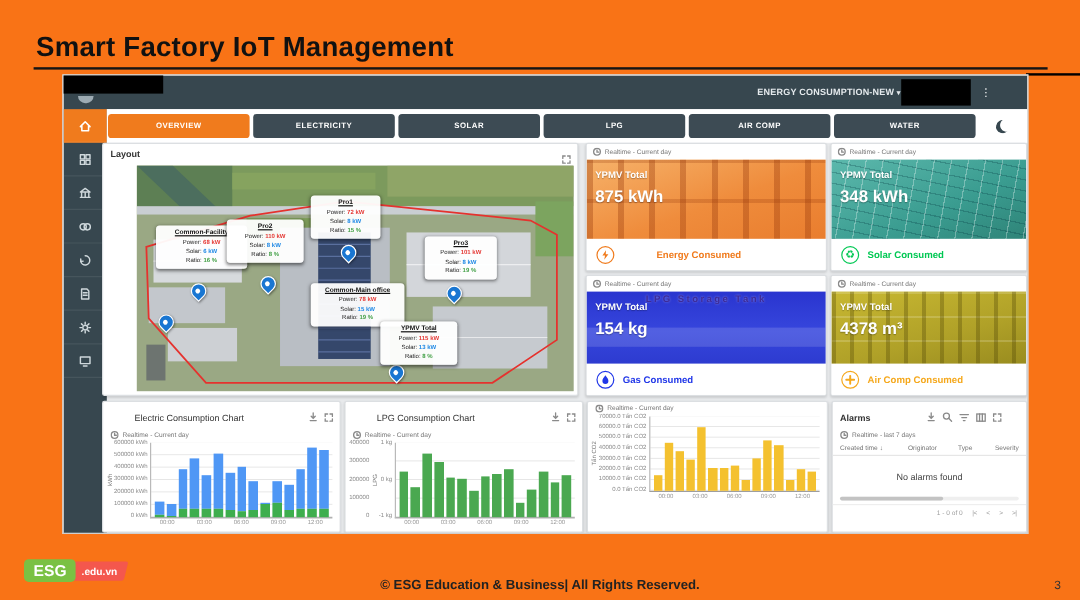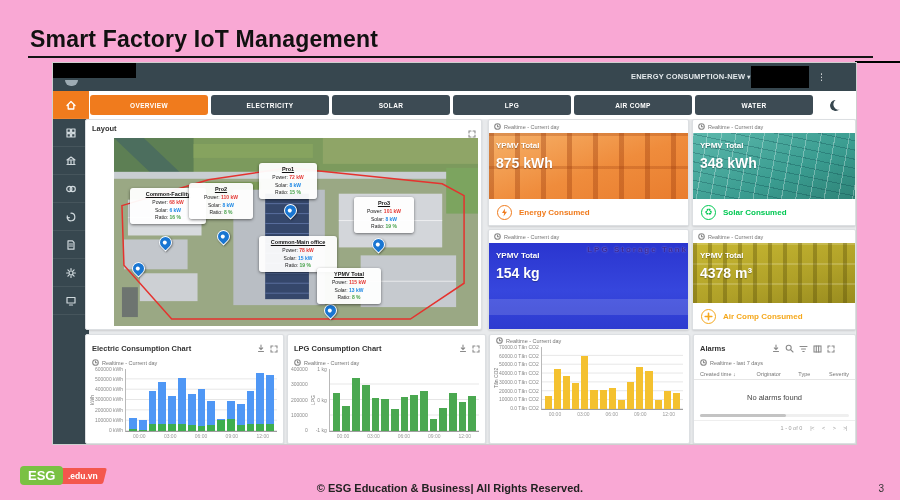--- a/index.html
+++ b/index.html
@@ -1,16 +1,16 @@
 <!DOCTYPE html>
 <html><head>
 <meta charset="utf-8">
 <style>
   html,body{margin:0;padding:0;background:#fff;font-family:"Liberation Sans",sans-serif;}
-  .slide{position:relative;width:900px;height:500px;background:#f9a8d4;overflow:hidden;}
+  .slide{position:relative;width:900px;height:500px;background:#f97316;overflow:hidden;}
 
   
   .slide-title{position:absolute;left:30px;top:26px;font-size:23px;font-weight:bold;color:#111;letter-spacing:.2px;}
   .title-rule{position:absolute;left:28px;top:56px;width:845px;height:2px;background:#151515;}
   .annot-line{position:absolute;left:855px;top:61px;width:45px;height:2px;background:#000;}
   .footer-copy{position:absolute;left:0;top:482px;width:100%;text-align:center;font-size:11px;font-weight:bold;color:#222;}
   .page-num{position:absolute;right:16px;top:483px;font-size:10px;color:#333;}
   .logo{position:absolute;left:20px;top:466px;display:flex;align-items:center;}
   .logo-esg{background:#7ac143;color:#fff;font-weight:bold;font-size:13px;padding:2px 8px;border-radius:4px;z-index:2;}
   .logo-edu{background:#f4574d;color:#fff;font-size:8.5px;font-weight:bold;padding:3px 7px 3px 9px;margin-left:-4px;transform:skewX(-14deg);border-radius:2px;}
@@ -57,45 +57,45 @@
   
   .kpi{display:flex;flex-direction:column;}
   .k1{left:435px;top:56px;width:201px;height:107px;}
   .k2{left:639px;top:56px;width:164px;height:107px;}
   .k3{left:435px;top:166px;width:201px;height:101px;}
   .k4{left:639px;top:166px;width:164px;height:101px;}
   .chead{display:flex;align-items:center;gap:3px;padding:3px 5px;font-size:5.5px;color:#757575;}
   .cimg{position:relative;flex:1;margin:0;overflow:hidden;}
   .ctitle{position:absolute;left:7px;top:8px;color:#fff;font-size:8px;font-weight:bold;text-shadow:0 1px 1px rgba(0,0,0,.3);}
   .cvalue{position:absolute;left:7px;top:22px;color:#fff;font-size:14px;font-weight:600;text-shadow:0 1px 1px rgba(0,0,0,.3);}
-  .cimgtext{position:absolute;left:0;top:2px;width:100%;text-align:right;font-size:8px;font-weight:bold;color:rgba(60,40,150,.95);letter-spacing:2px;text-shadow:0 0 2px rgba(255,255,255,.4);}
+  .cimgtext{position:absolute;left:0;top:2px;width:100%;text-align:center;font-size:8px;font-weight:bold;color:rgba(60,40,150,.95);letter-spacing:2px;text-shadow:0 0 2px rgba(255,255,255,.4);}
   .cfoot{height:26px;display:flex;align-items:center;gap:7px;padding-left:8px;background:#fff;}
   .cicon{width:15px;height:15px;border-radius:50%;display:flex;align-items:center;justify-content:center;box-sizing:border-box;}
   .clabel{font-size:8px;font-weight:bold;}
   .img-energy{background:linear-gradient(160deg,#f6b26a 0%,#ef8c3c 55%,#e97d2e 100%);}
   .img-energy::before{content:"";position:absolute;inset:0;background:repeating-linear-gradient(90deg,rgba(150,55,10,.35) 0 5px,transparent 5px 26px),repeating-linear-gradient(0deg,transparent 0 30px,rgba(150,55,10,.25) 30px 33px);}
   .img-solar{background:linear-gradient(155deg,#5cb8ac 0%,#3a9c90 60%,#2f8478 100%);}
   .img-solar::before{content:"";position:absolute;inset:0;background:repeating-linear-gradient(100deg,rgba(255,255,255,.3) 0 1px,transparent 1px 14px),repeating-linear-gradient(12deg,rgba(0,50,60,.25) 0 1px,transparent 1px 9px);}
   .img-gas{background:linear-gradient(180deg,#2a35cf 0%,#3646dd 55%,#2d3bd0 100%);}
   .img-gas::before{content:"";position:absolute;inset:auto 0 14px 0;height:16px;background:rgba(255,255,255,.14);}
   .img-air{background:linear-gradient(165deg,#c8b832 0%,#b0a128 60%,#998c1f 100%);}
   .img-air::before{content:"";position:absolute;inset:0;background:repeating-linear-gradient(90deg,rgba(70,60,0,.3) 0 4px,transparent 4px 15px),repeating-linear-gradient(0deg,transparent 0 18px,rgba(255,255,240,.18) 18px 20px);}
   .ic-energy{border:1.5px solid #f07b1d;color:#f07b1d;}
   .ic-solar{border:1.5px solid #00c853;color:#00c853;font-size:9px;line-height:1;}
   .ic-gas{border:1.5px solid #2137e8;color:#2137e8;}
   .ic-air{border:1.5px solid #f5a81c;color:#f5a81c;}
-  .lb-energy{color:#f07b1d;} .lb-solar{color:#00c853;} .lb-gas{color:#2137e8;} .lb-air{color:#f5a81c;}
+  .lb-energy{color:#f07b1d;margin-left:28px;} .lb-solar{color:#00c853;} .lb-gas{color:#2137e8;} .lb-air{color:#f5a81c;}
 
   
   .p1{left:32px;top:271px;width:199px;height:110px;}
   .p2{left:234px;top:271px;width:199px;height:110px;}
   .p3{left:436px;top:271px;width:201px;height:110px;}
   .p4{left:640px;top:271px;width:163px;height:110px;}
   .ph{display:flex;align-items:center;justify-content:space-between;padding:4px 5px 0 6px;}
-  .ph .pt{font-size:7.5px;font-weight:bold;color:#333;}
+  .ph .pt{font-size:7.5px;font-weight:normal;color:#333;margin-left:20px;}
   .ph .pics{display:flex;gap:5px;align-items:center;}
   .sub{display:flex;align-items:center;gap:3px;padding:2px 6px 1px;font-size:5.5px;color:#757575;}
   .chart-body{display:flex;align-items:flex-start;padding:2px 6px 0 3px;}
   .ylab{writing-mode:vertical-rl;transform:rotate(180deg);font-size:5px;color:#777;height:62px;text-align:center;}
   .yticks,.inner-ticks{display:flex;flex-direction:column;justify-content:space-between;height:66px;font-size:5px;color:#8a8a8a;text-align:right;padding-right:2px;transform:translateY(-2px);line-height:1;}
   .plot-wrap{flex:1;display:flex;flex-direction:column;}
   .plot{height:62px;display:flex;align-items:stretch;border-left:1px solid #b9b9b9;border-bottom:1px solid #9e9e9e;background-image:linear-gradient(to top,#e6e6e6 1px,transparent 1px);padding:0 2px;}
   .g6{background-size:100% 16.66%;} .g4{background-size:100% 25%;} .g7{background-size:100% 14.28%;}
   .bar-col{flex:1;display:flex;flex-direction:column-reverse;margin:0 1px;}
   .seg{width:100%;}
@@ -354,20 +354,28 @@
               <path d="M3.5 2 V3.7 H5"></path>
             </g>
           </svg>
           <span>Realtime - Current day</span>
         </div>
       <div class="cimg img-gas">
         <div class="cimgtext">LPG Storage Tank</div>
         <div class="ctitle">YPMV Total</div>
         <div class="cvalue">154 kg</div>
       </div>
+      <div class="cfoot">
+        <span class="cicon ic-gas">
+            <svg width="9" height="9">
+              <path d="M4.5 0.8 C6 2.8 7 4 7 5.5 A2.5 2.5 0 0 1 2 5.5 C2 4 3 2.8 4.5 0.8 Z" fill="#2137e8"></path>
+            </svg>
+          </span>
+        <span class="clabel lb-gas">Gas Consumed</span>
+      </div>
     </div>
 
     <div class="panel kpi k4">
       <div class="chead">
           <svg width="7" height="7">
             <g class="icn">
               <circle cx="3.5" cy="3.5" r="2.8"></circle>
               <path d="M3.5 2 V3.7 H5"></path>
             </g>
           </svg>

